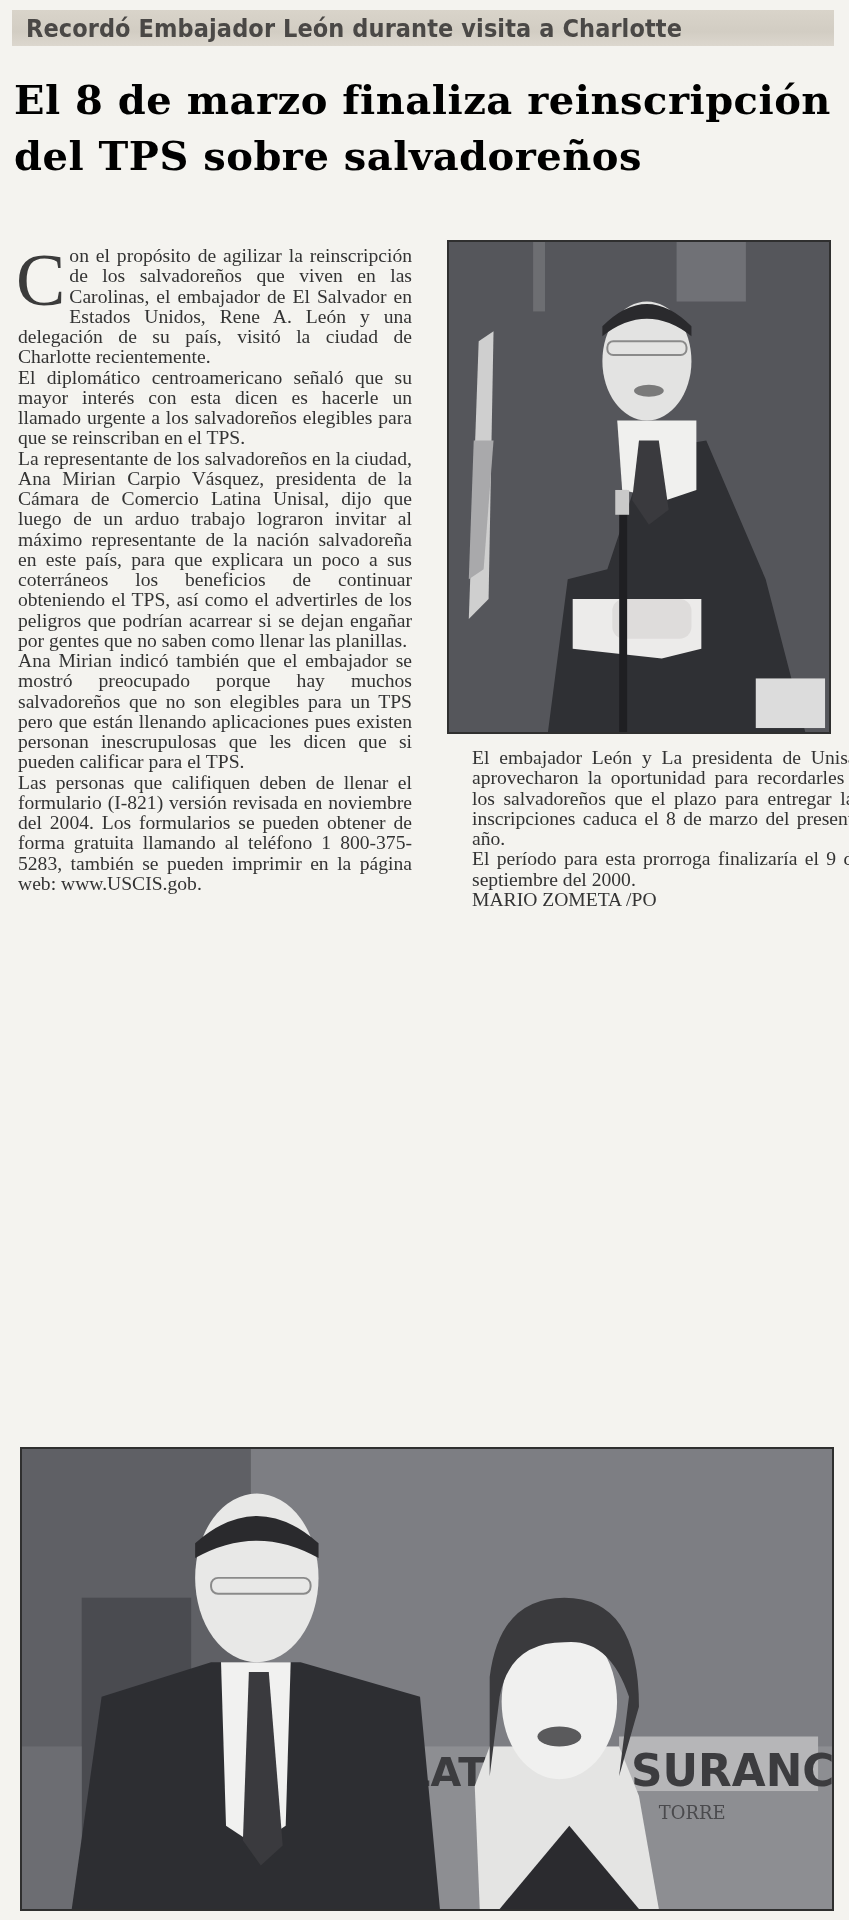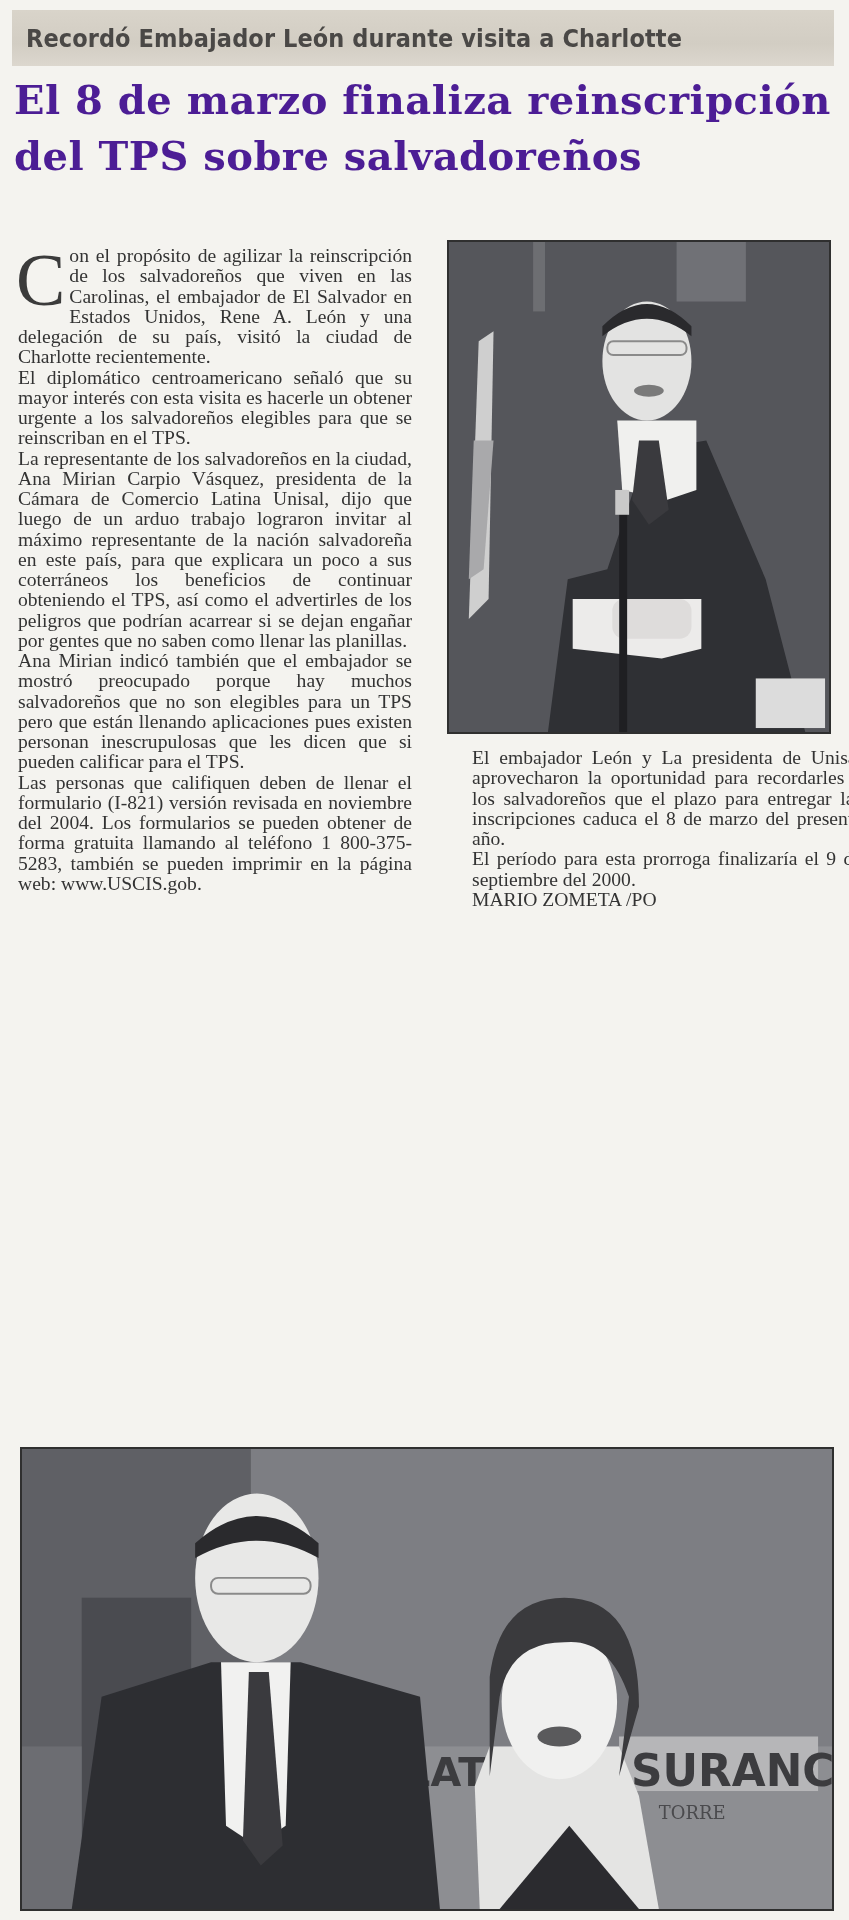--- a/index.html
+++ b/index.html
@@ -4,36 +4,36 @@
 <style>
   html, body { margin: 0; padding: 0; }
   body {
     width: 849px; height: 1920px; overflow: hidden;
     background: #f4f3ef;
     position: relative;
     font-family: "DejaVu Serif", "Liberation Serif", serif;
     color: #2b2b2b;
   }
   .kicker {
-    position: absolute; left: 12px; top: 10px; width: 822px; height: 56px;
+    position: absolute; left: 12px; top: 10px; width: 822px; height: 36px;
     background: linear-gradient(180deg, #d9d4ca 0%, #d2cdc3 60%, #dcd7ce 100%);
     box-sizing: border-box; padding-left: 14px;
     display: flex; align-items: center;
   }
   .kicker span {
     font-family: "DejaVu Sans", "Liberation Sans", sans-serif;
     font-weight: bold; font-size: 25px; color: #4a4846;
     letter-spacing: 0.1px; transform: scaleX(0.9); transform-origin: left center;
     white-space: nowrap;
   }
   .headline {
     position: absolute; left: 14px; top: 72px; width: 830px;
     margin: 0;
     font-family: "DejaVu Serif", "Liberation Serif", serif;
-    font-weight: bold; font-size: 40px; line-height: 56px; color: #4c1d95;
+    font-weight: bold; font-size: 40px; line-height: 56px; color: #000000;
     letter-spacing: 0.5px;
   }
   .headline .line { display: block; white-space: nowrap; }
   .col {
     position: absolute;
     font-family: "Liberation Serif", "DejaVu Serif", serif;
     font-size: 19.6px; line-height: 20.25px; color: #333;
     text-align: justify;
   }
   .col p { margin: 0; text-align: justify; text-align-last: left; }
@@ -59,21 +59,21 @@
   <span>Recordó Embajador León durante visita a Charlotte</span>
 </div>
 
 <h1 class="headline">
   <span class="line">El 8 de marzo finaliza reinscripción</span>
   <span class="line">del TPS sobre salvadoreños</span>
 </h1>
 
 <div class="col col-left">
   <p><span class="dropcap">C</span><span>on el propósito de agilizar la reinscripción de los salvadoreños que viven en las Carolinas, el embajador de El Salvador en Estados Unidos, Rene A. León y una delegación de su país, visitó la ciudad de Charlotte recientemente.</span></p>
-  <p>El diplomático centroamericano señaló que su mayor interés con esta visita es hacerle un obtener urgente a los salvadoreños elegibles para que se reinscriban en el TPS.</p>
+  <p>El diplomático centroamericano señaló que su mayor interés con esta dicen es hacerle un llamado urgente a los salvadoreños elegibles para que se reinscriban en el TPS.</p>
   <p>La representante de los salvadoreños en la ciudad, Ana Mirian Carpio Vásquez, presidenta de la Cámara de Comercio Latina Unisal, dijo que luego de un arduo trabajo lograron invitar al máximo representante de la nación salvadoreña en este país, para que explicara un poco a sus coterráneos los beneficios de continuar obteniendo el TPS, así como el advertirles de los peligros que podrían acarrear si se dejan engañar por gentes que no saben como llenar las planillas.</p>
   <p>Ana Mirian indicó también que el embajador se mostró preocupado porque hay muchos salvadoreños que no son elegibles para un TPS pero que están llenando aplicaciones pues existen personan inescrupulosas que les dicen que si pueden calificar para el TPS.</p>
   <p>Las personas que califiquen deben de llenar  el formulario (I-821) versión revisada en noviembre del 2004. Los formularios se pueden obtener de forma gratuita llamando al teléfono 1 800-375-5283, también se pueden imprimir en la página web: www.USCIS.gob.</p>
 </div>
 
 <div class="photo photo-top">
   <svg viewBox="0 0 384 494" preserveAspectRatio="none">
     <rect x="0" y="0" width="384" height="494" fill="#55565b"></rect>
     <rect x="85" y="0" width="12" height="70" fill="#6d6e72"></rect>
     <rect x="230" y="0" width="70" height="60" fill="#707176"></rect>

